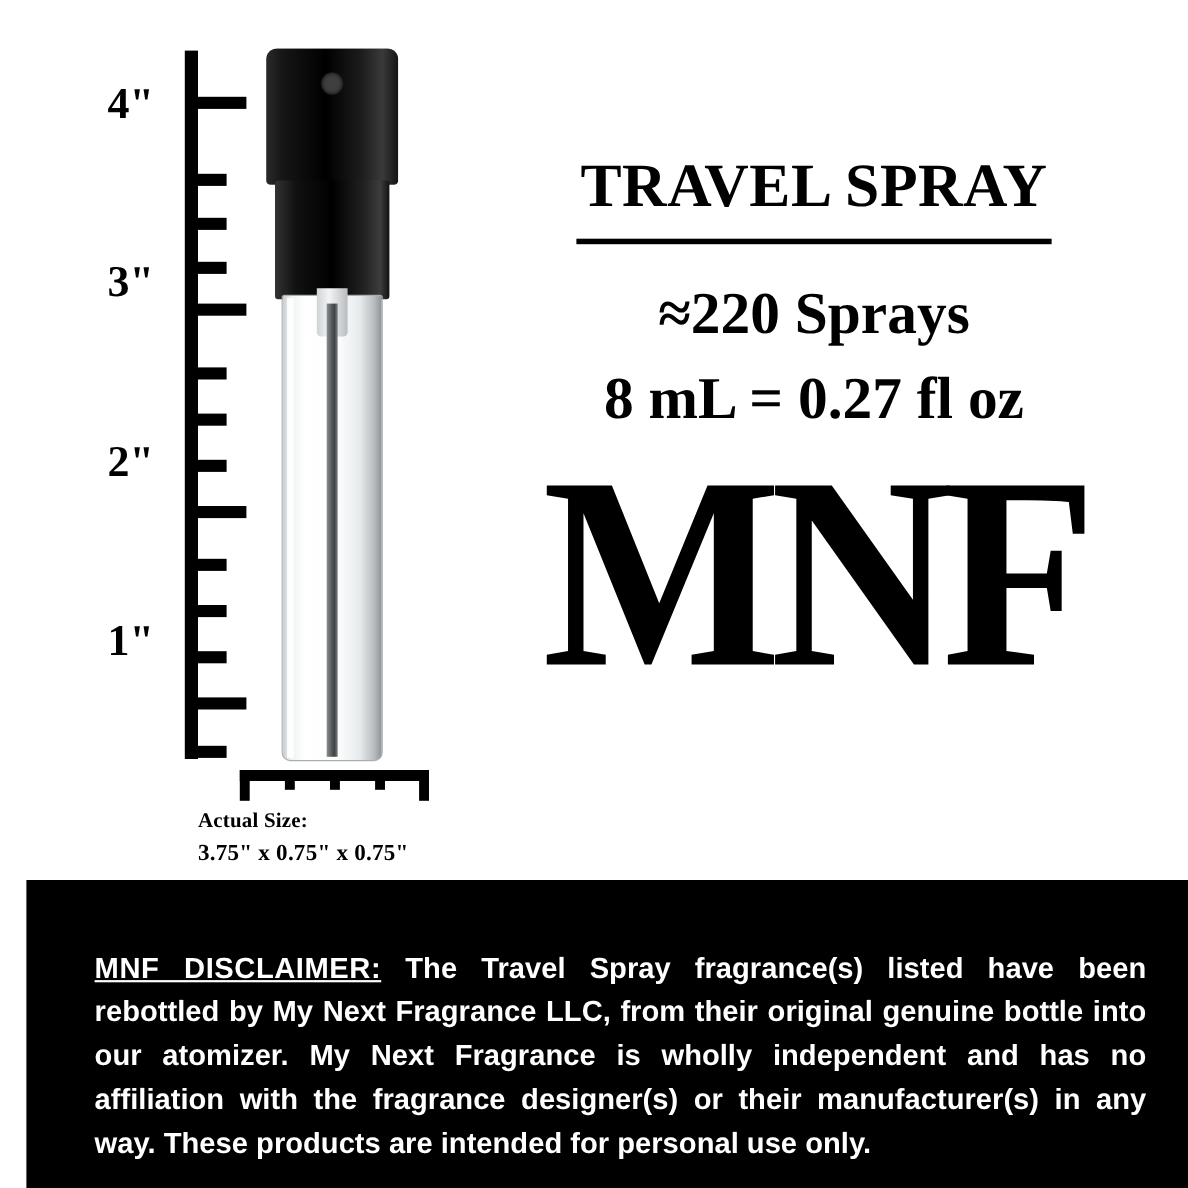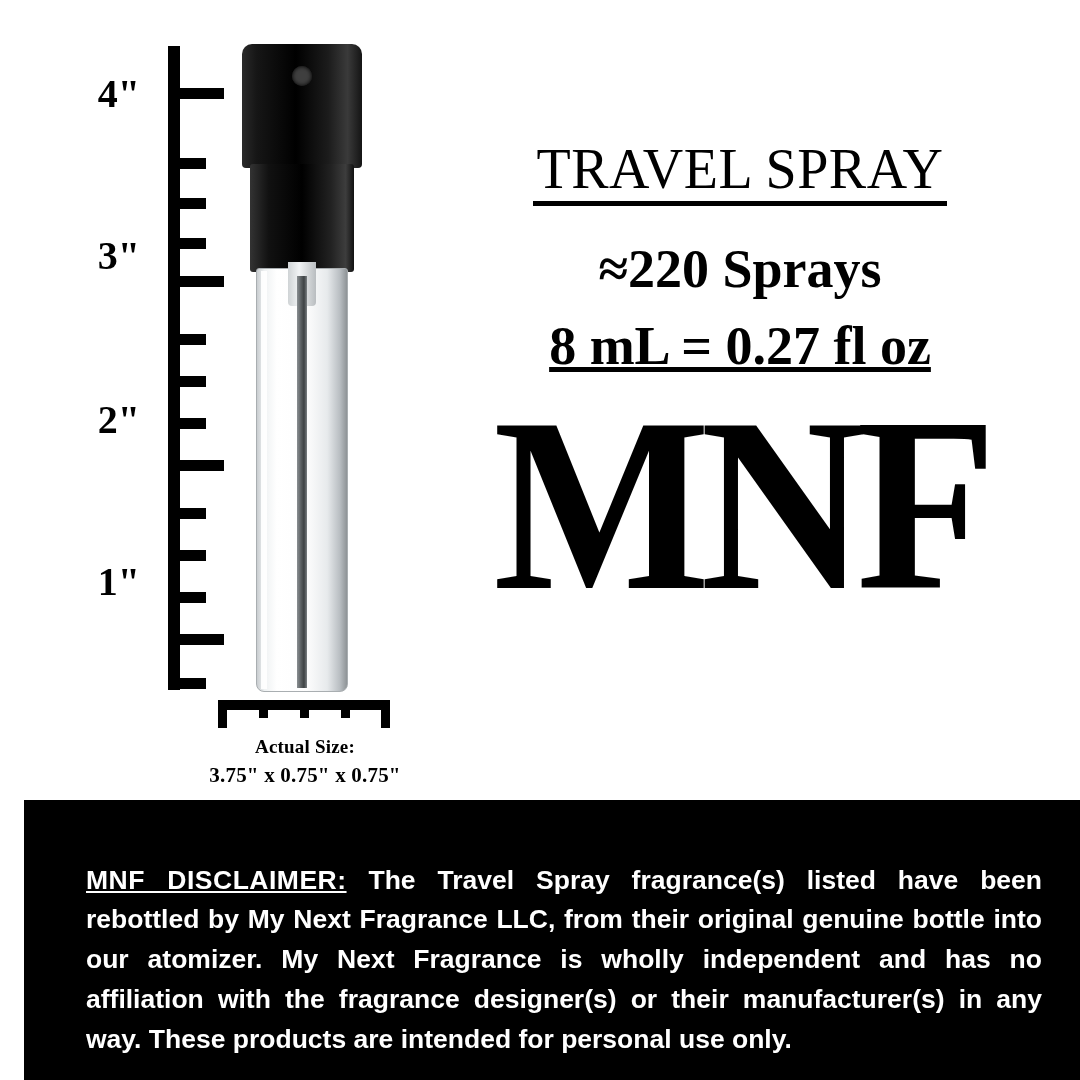--- a/index.html
+++ b/index.html
@@ -170,21 +170,20 @@
     background: #000000;
   }
   #ruler-horizontal .tick.major { height: 28px; bottom: 6px; }
   #ruler-horizontal .tick.minor { height: 18px; bottom: 16px; }
 
   #size-caption {
     position: absolute;
     left: 180px;
     top: 736px;
     width: 250px;
-    text-align: center;
     font-family: "Liberation Serif", serif;
     color: #000000;
   }
   #size-caption .line1 {
     font-size: 19px;
     font-weight: 700;
     letter-spacing: 0.2px;
   }
   #size-caption .line2 {
     font-size: 21px;
@@ -198,41 +197,40 @@
     position: absolute;
     left: 430px;
     top: 140px;
     width: 620px;
     text-align: center;
     color: #000000;
   }
   #title-travel-spray {
     font-family: "Liberation Serif", serif;
     font-size: 56px;
-    font-weight: 400;
+    font-weight: 700;
     letter-spacing: 0.5px;
     border-bottom: 5px solid #000000;
     display: inline-block;
-    padding: 0 4px 2px 4px;
+    padding: 0 4px 18px 4px;
     line-height: 1.05;
   }
   #sprays-line {
     font-family: "Liberation Serif", serif;
     font-size: 54px;
     font-weight: 700;
     margin-top: 34px;
     line-height: 1.1;
   }
   #volume-line {
     font-family: "Liberation Serif", serif;
     font-size: 54px;
     font-weight: 700;
     margin-top: 18px;
     line-height: 1.1;
-    text-decoration: underline;
   }
   #brand-logo {
     font-family: "Liberation Serif", serif;
     font-size: 230px;
     font-weight: 700;
     letter-spacing: -10px;
     line-height: 0.85;
     margin-top: 22px;
     transform: scaleY(1.08);
     transform-origin: top center;

